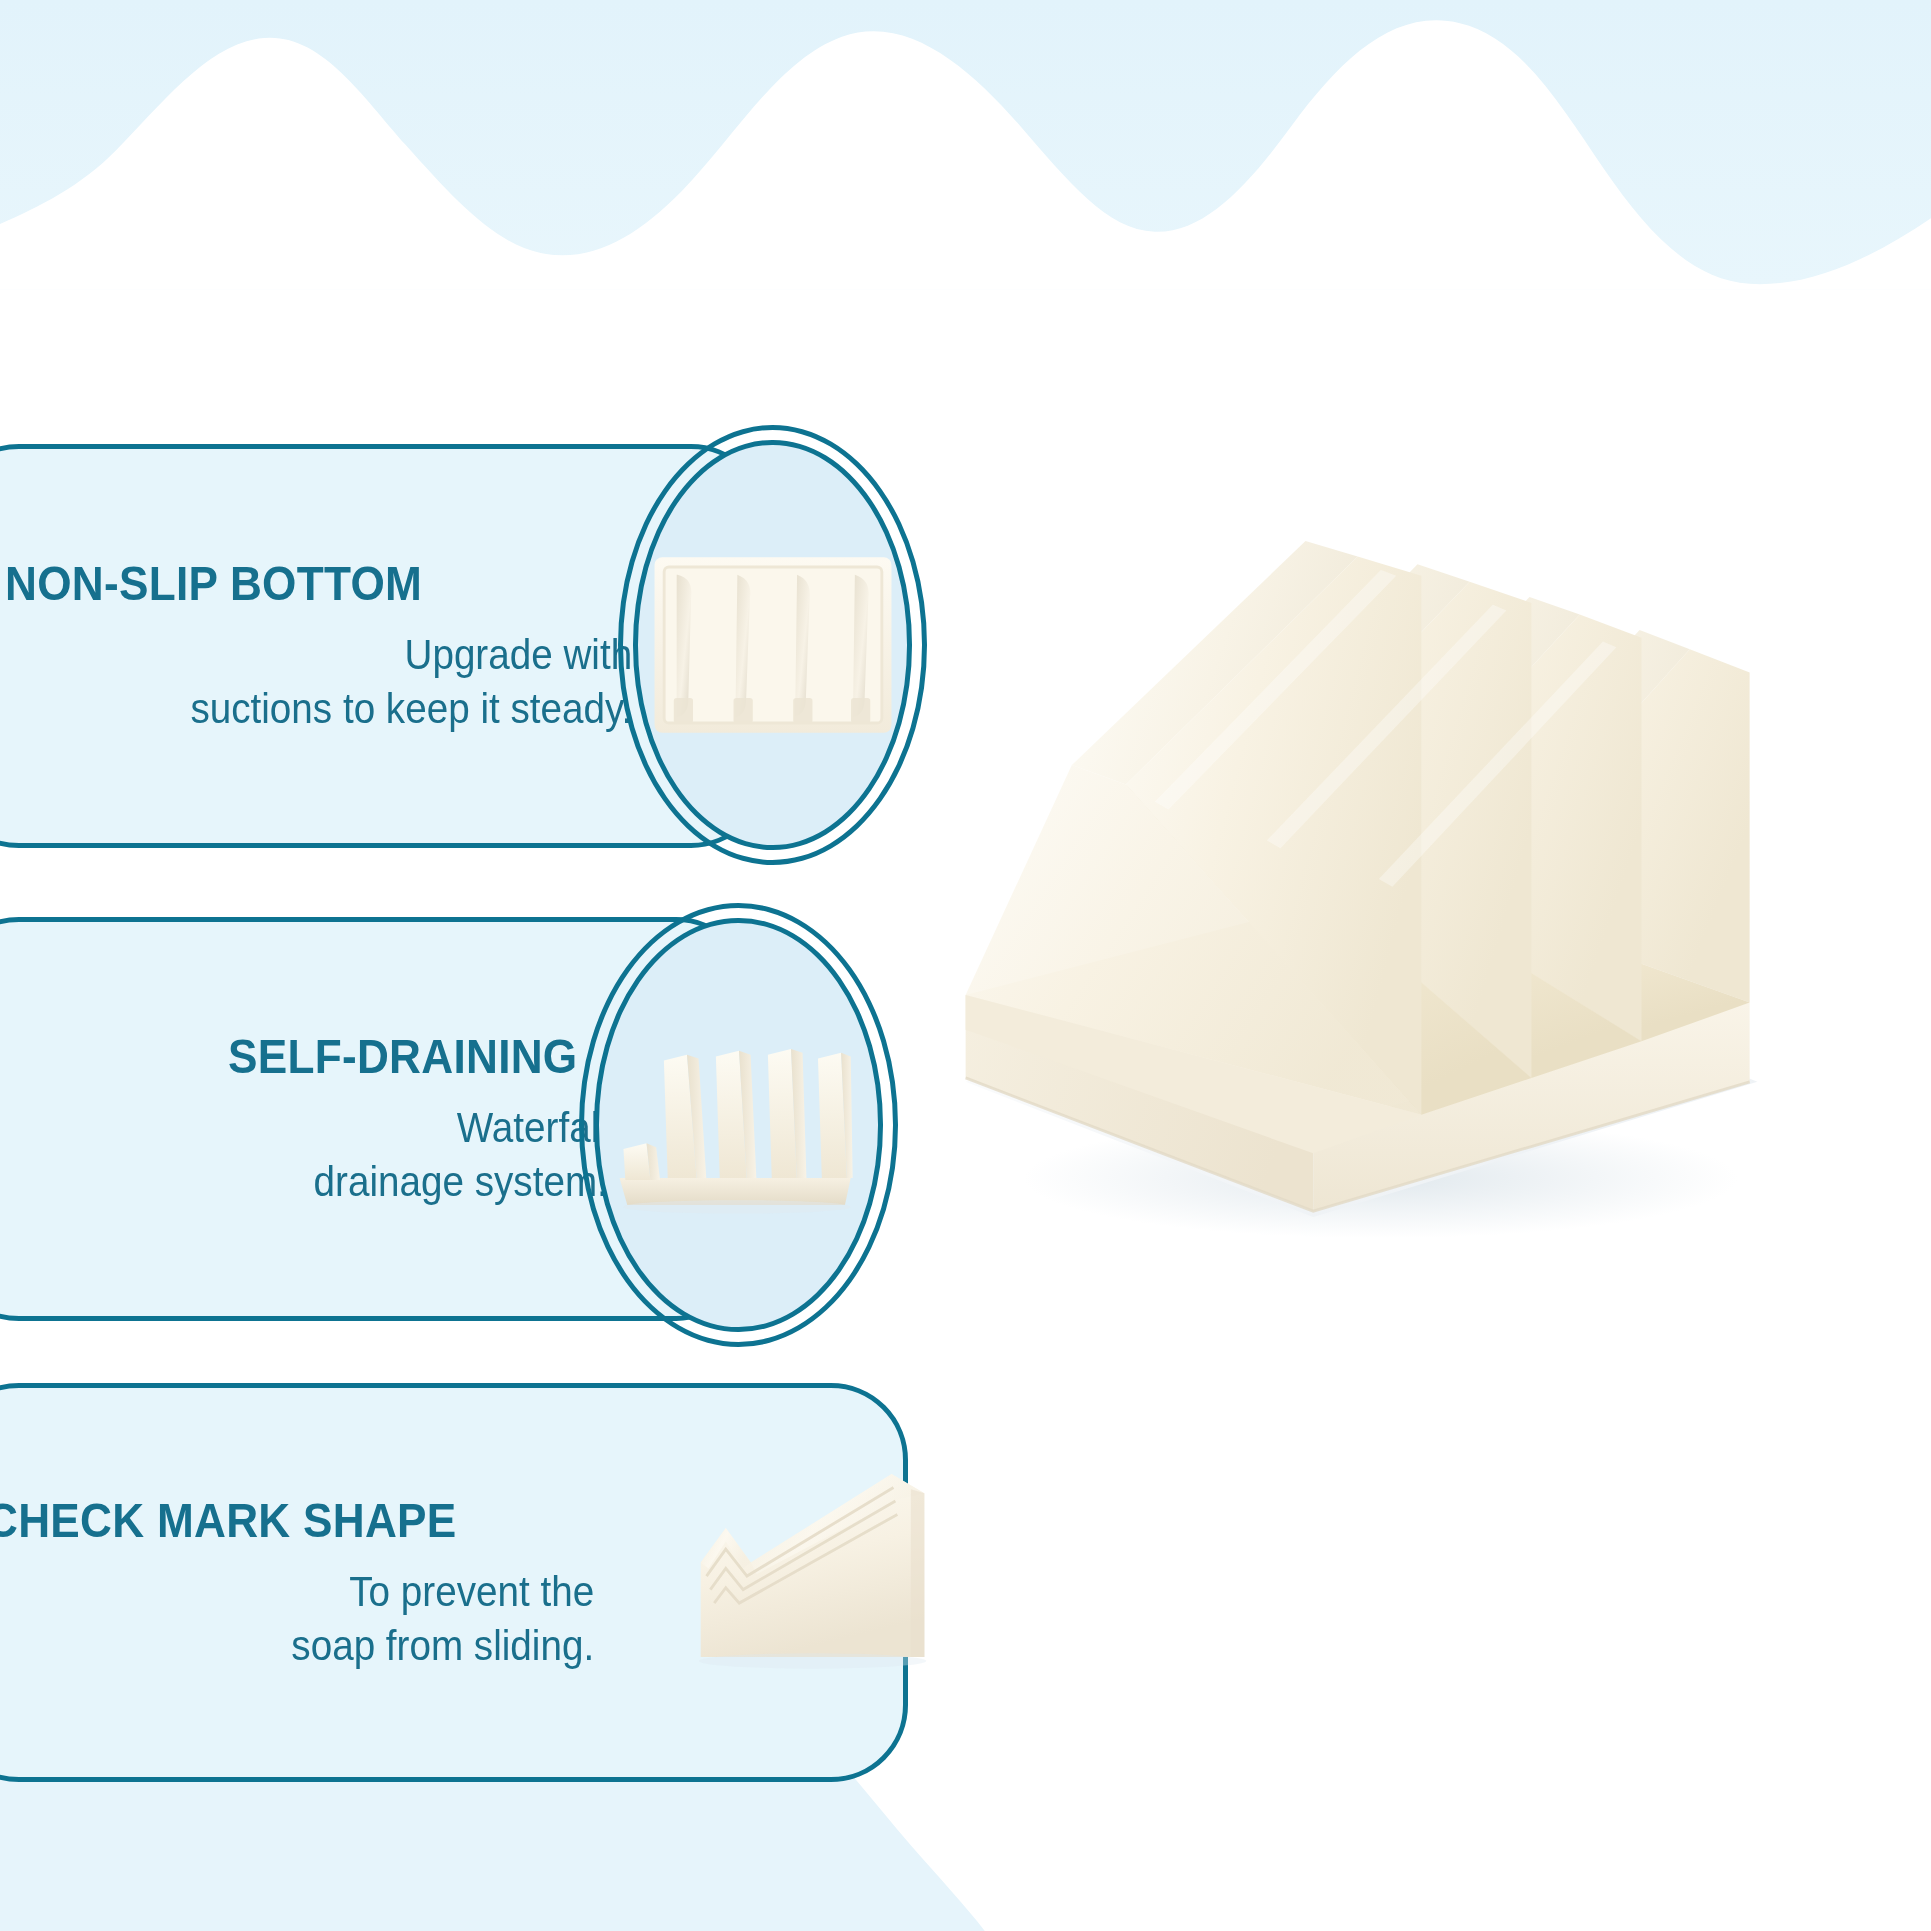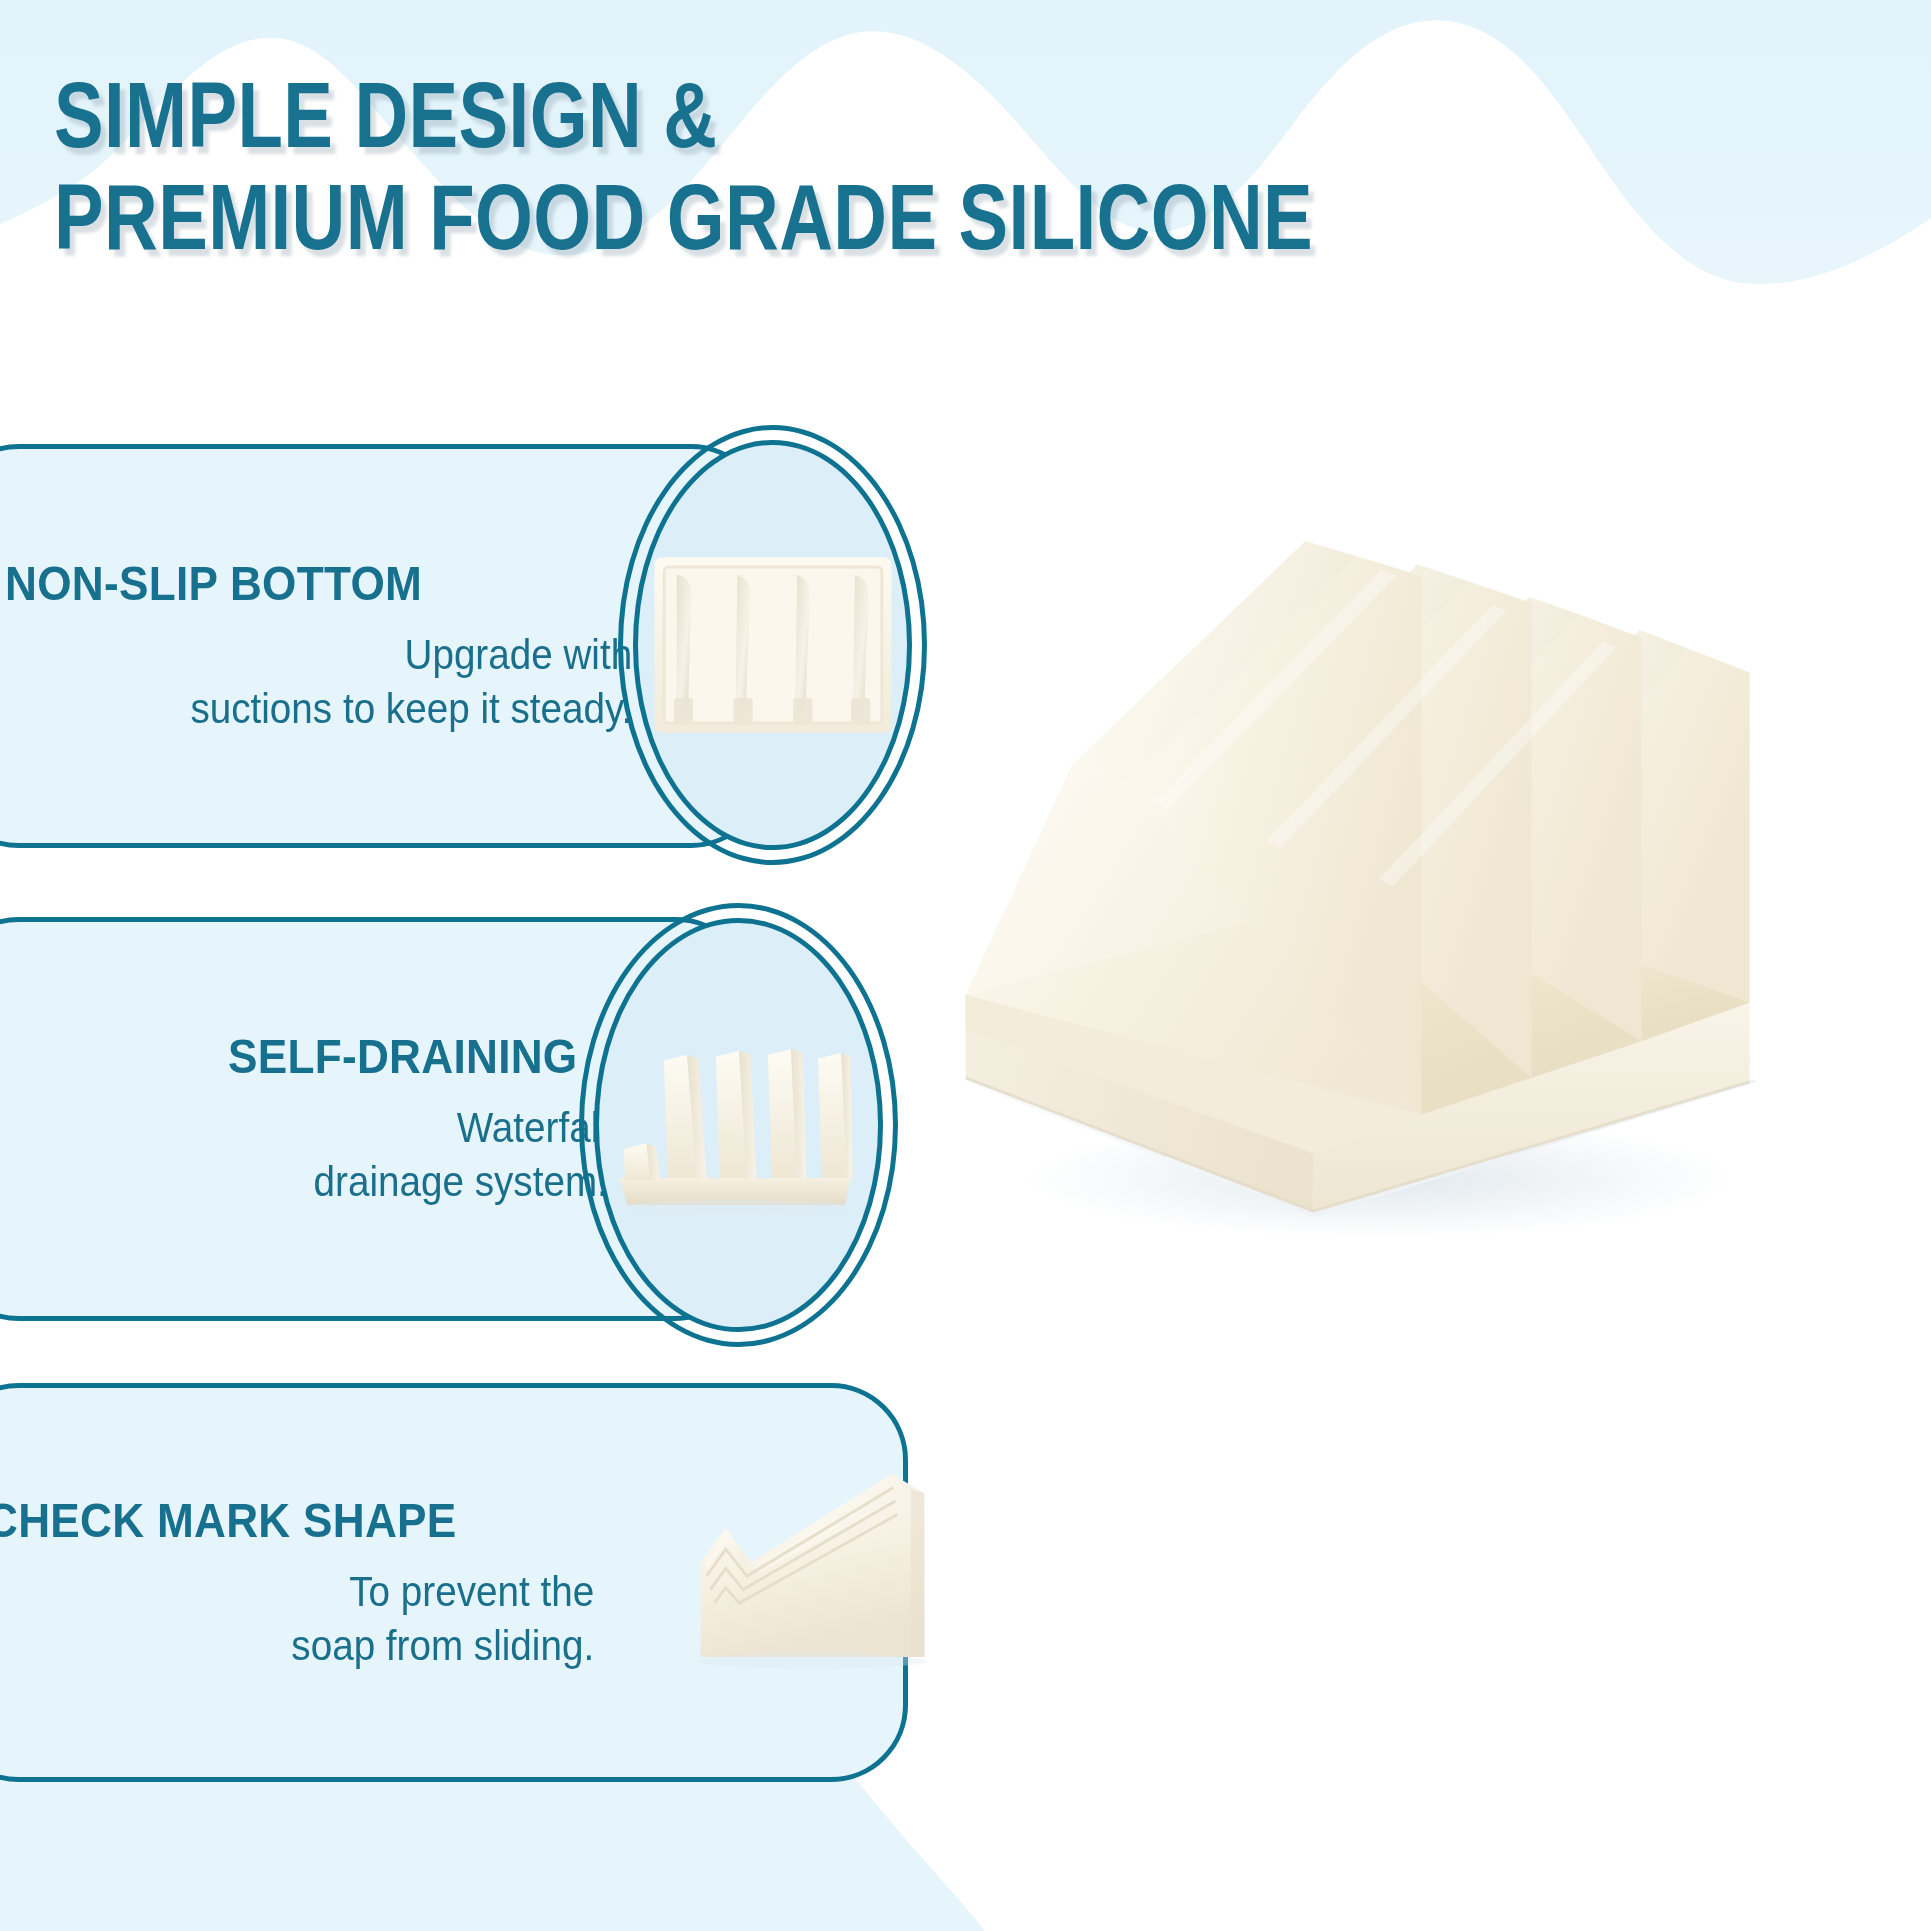--- a/index.html
+++ b/index.html
@@ -166,24 +166,20 @@
              L0,2000 L1020,2000
              C 1000,1974 972,1944 944,1912
              C 898,1858 854,1802 814,1762
              C 768,1716 716,1686 664,1692
              C 612,1698 560,1742 496,1766
              C 428,1792 350,1794 280,1782
              C 200,1768 120,1736 60,1716
              C 36,1708 16,1702 0,1700 Z"></path>
   </svg>
 
-  <div id="title-block">
-    <div class="title-line">SIMPLE DESIGN &amp;</div>
-    <div class="title-line">PREMIUM FOOD GRADE SILICONE</div>
-  </div>
 
   <div class="card" id="card-0" style="top:444px;height:404px;width:826px;">
     <div class="card-text">
       <div class="card-heading">NON-SLIP BOTTOM</div>
       <div class="card-desc">
         <span>Upgrade with</span><br>
         <span>suctions to keep it steady.</span>
       </div>
     </div>
   </div>

